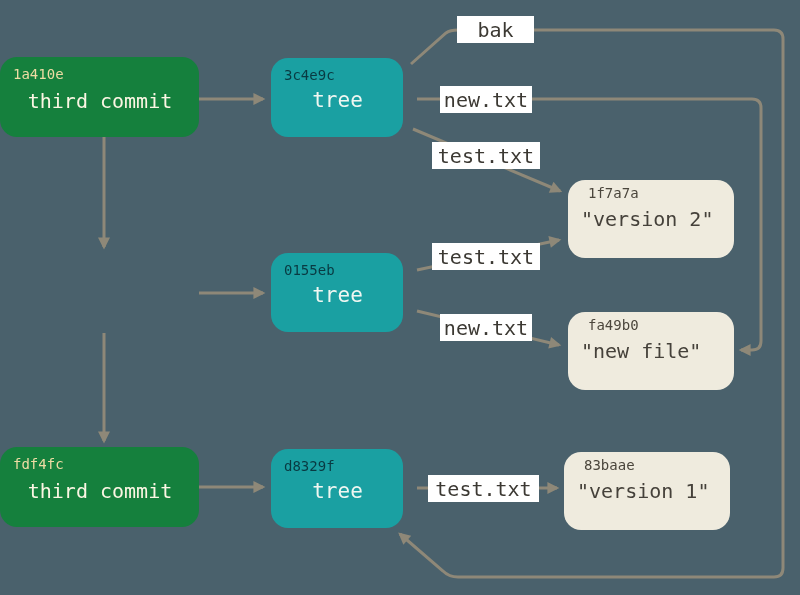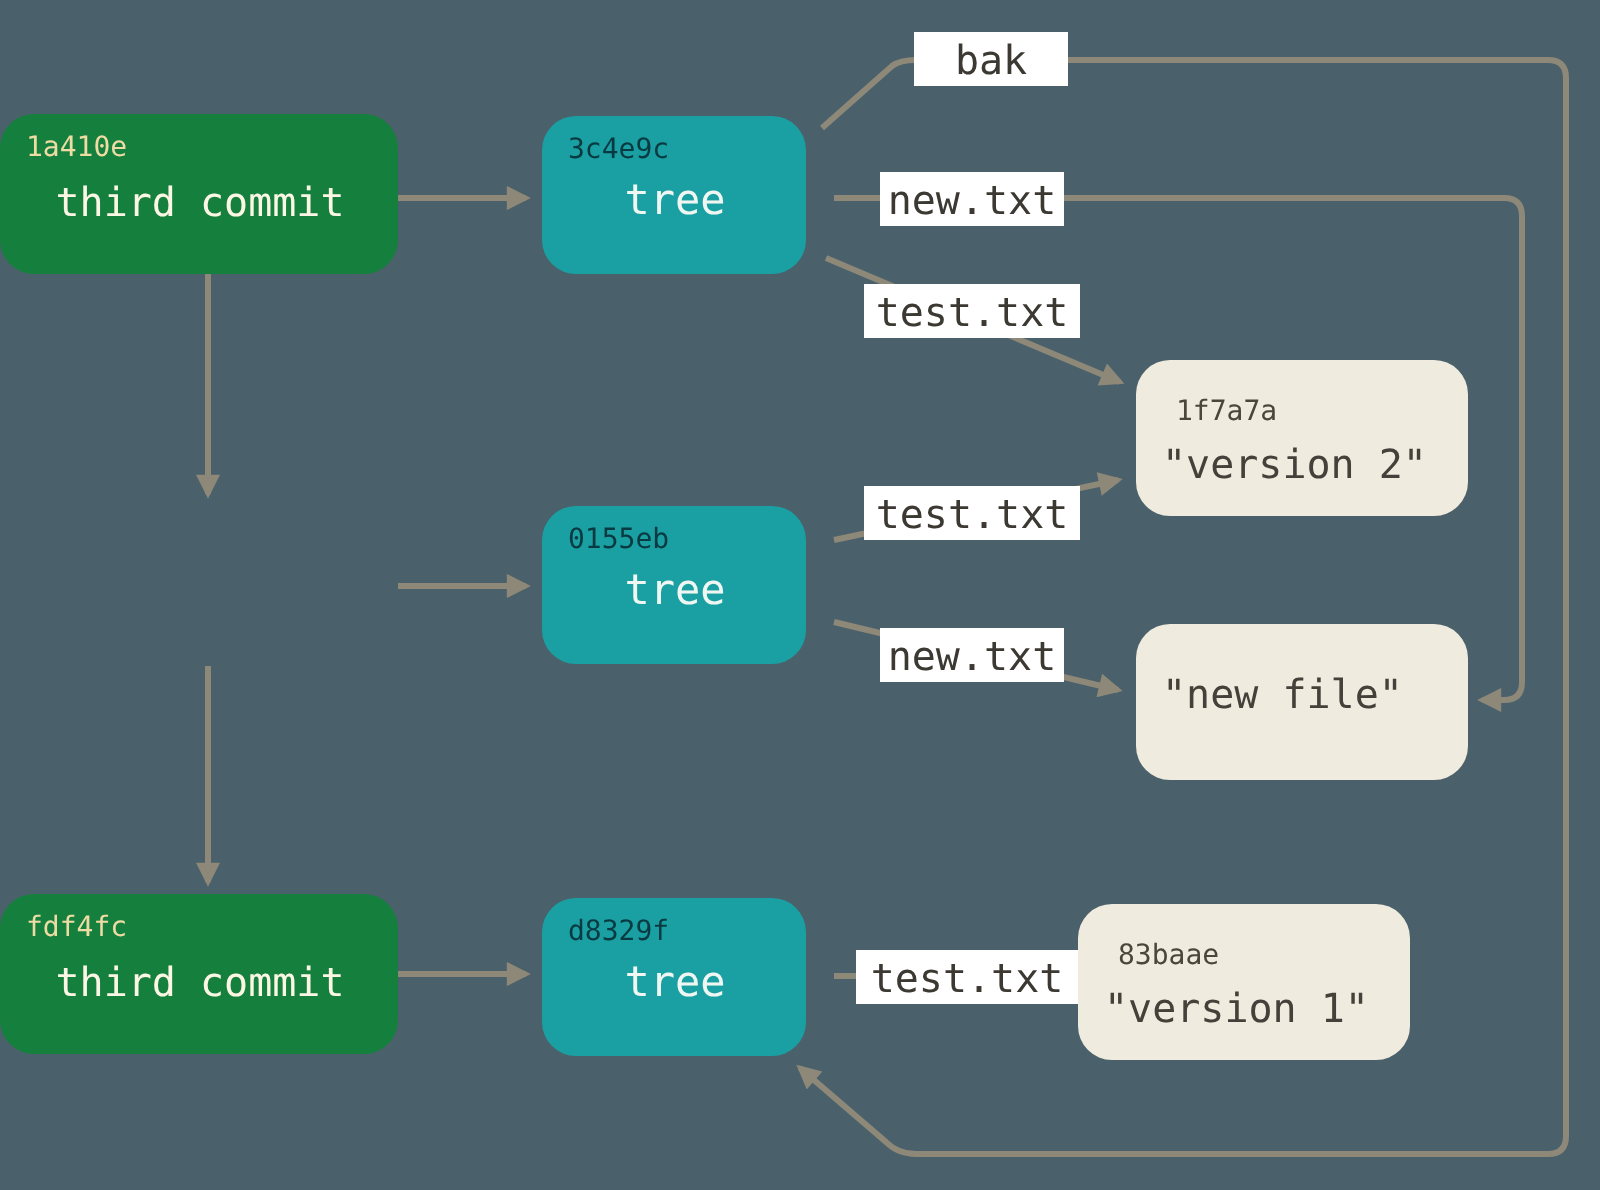--- a/index.html
+++ b/index.html
@@ -37,21 +37,21 @@
     margin-top: 6px;
     text-align: center;
     white-space: pre;
   }
   .commit { background: #15803d; width: 199px; height: 80px; }
   .commit .hash  { color: #eedca4; }
   .commit .label { color: #fcf6e4; }
   .tree { background: #1aa0a2; width: 132px; height: 79px; }
   .tree .hash  { color: #093a42; }
   .tree .label { color: #f0f7f2; font-size: 21px; margin-top: 4px; }
-  .blob { background: #efebde; width: 166px; height: 78px; padding-top: 18px; }
+  .blob { background: #efebde; width: 166px; height: 78px; padding-top: 5px; }
   .blob .hash  { color: #4b463c; margin-left: 7px; }
   .blob .label { color: #45413a; text-align: left; margin-top: 5px; }
   .edge-label {
     position: absolute;
     background: #ffffff;
     color: #3c3933;
     font-size: 20px;
     display: flex;
     align-items: center;
     justify-content: center;
@@ -105,23 +105,24 @@
   <div class="node tree" style="left:271px; top:449px;">
     <div class="hash">d8329f</div>
     <div class="label">tree</div>
   </div>
 
   <div class="node blob" style="left:568px; top:180px;">
     <div class="hash">1f7a7a</div>
     <div class="label">"version 2"</div>
   </div>
   <div class="node blob" style="left:568px; top:312px;">
+    <div class="hash">fa49b0</div>
     <div class="label">"new file"</div>
   </div>
-  <div class="node blob" style="left:539px; top:452px;">
+  <div class="node blob" style="left:564px; top:452px;">
     <div class="hash">83baae</div>
     <div class="label">"version 1"</div>
   </div>
 
   <div class="edge-label" style="left:457px; top:16px; width:77px; height:27px;">bak</div>
   <div class="edge-label" style="left:440px; top:86px; width:92px; height:27px;">new.txt</div>
   <div class="edge-label" style="left:432px; top:142px; width:108px; height:27px;">test.txt</div>
   <div class="edge-label" style="left:432px; top:243px; width:108px; height:27px;">test.txt</div>
   <div class="edge-label" style="left:440px; top:314px; width:92px; height:27px;">new.txt</div>
   <div class="edge-label" style="left:428px; top:475px; width:111px; height:27px;">test.txt</div>

